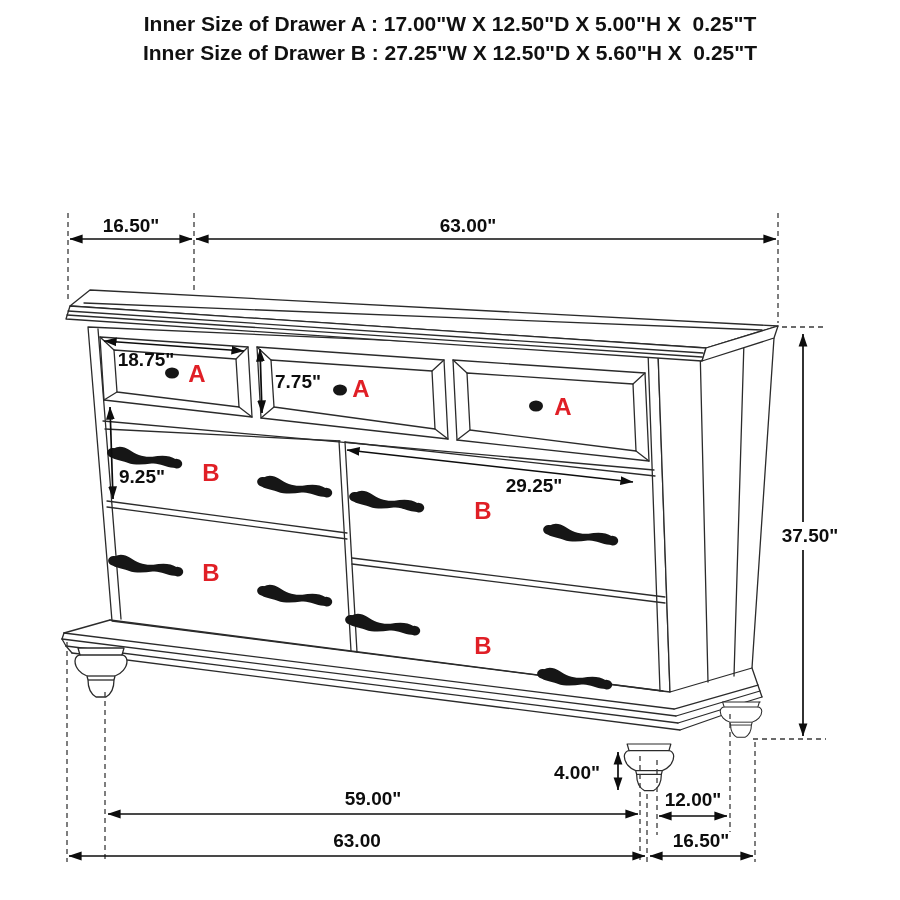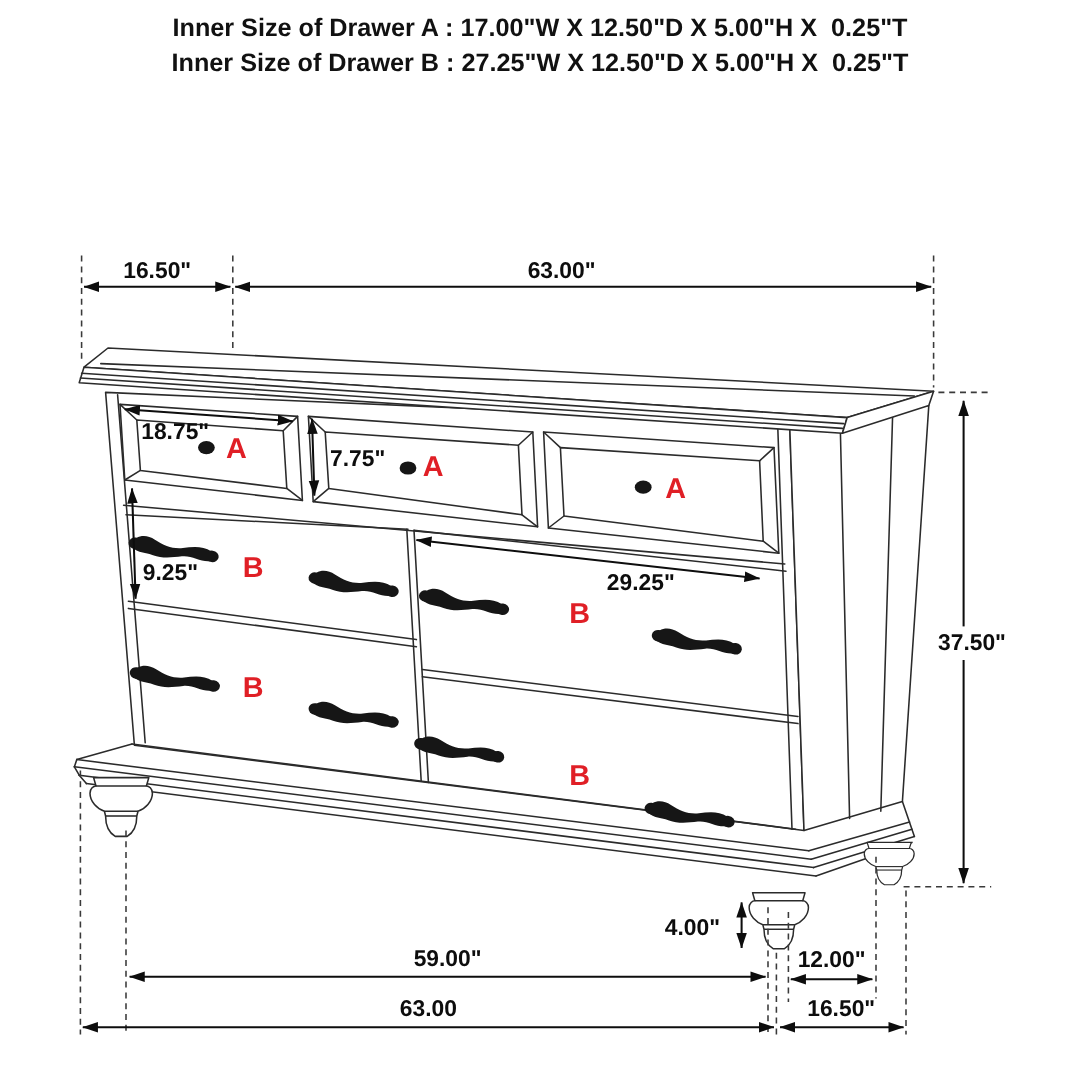--- a/index.html
+++ b/index.html
@@ -17,21 +17,21 @@
   .redtxt{fill:#e01f26;font-family:"Liberation Sans",sans-serif;font-size:24px;font-weight:bold;text-anchor:middle;}
   .hw{fill:#161616;stroke:none;}
 </style>
 </head>
 <body>
 
 <div class="page">
 
   <div class="title-block">
     <div>Inner Size of Drawer A : 17.00"W X 12.50"D X 5.00"H X  0.25"T</div>
-    <div>Inner Size of Drawer B : 27.25"W X 12.50"D X 5.00"H X  0.25"T</div>
+    <div>Inner Size of Drawer B : 27.25"W X 12.50"D X 5.60"H X  0.25"T</div>
   </div>
 
   <svg width="900" height="900" viewBox="0 0 900 900">
     <defs>
       <marker id="ah" markerWidth="13" markerHeight="10" refX="12.6" refY="5" orient="auto-start-reverse" markerUnits="userSpaceOnUse">
         <path d="M13,5 L0,0.6 L0,9.4 Z" fill="#0d0d0d"></path>
       </marker>
       <g id="handle">
         <ellipse cx="7" cy="11" rx="5.5" ry="4.8"></ellipse>
         <ellipse cx="72" cy="14" rx="5.5" ry="4.8"></ellipse>

